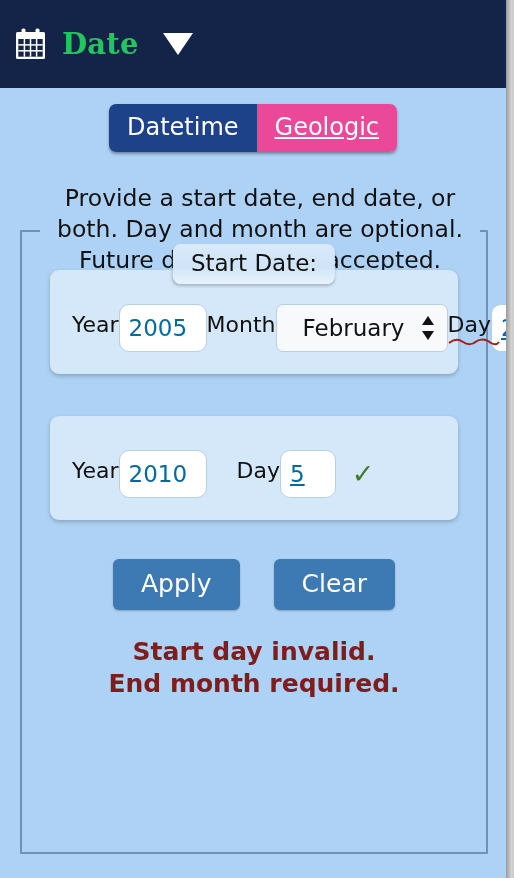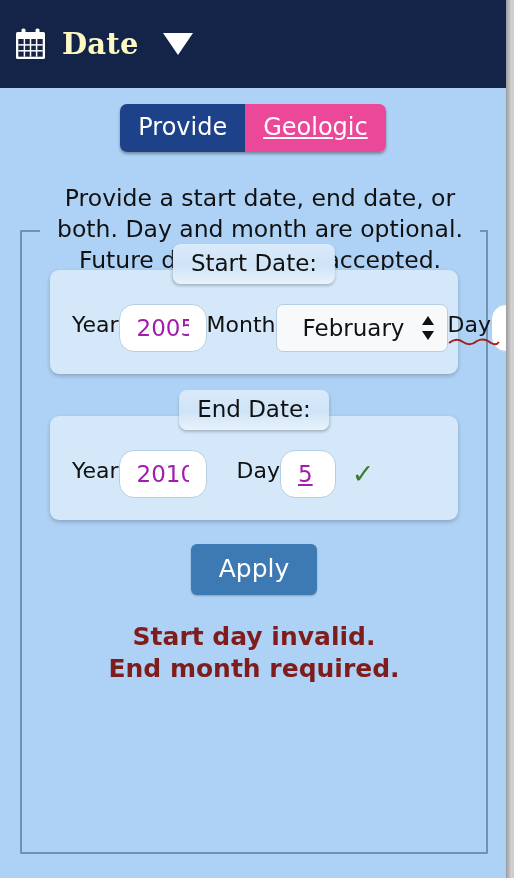--- a/index.html
+++ b/index.html
@@ -44,21 +44,21 @@
     padding-left: 14px;
     box-sizing: border-box;
   }
   #cal-icon {
     width: 34px;
     height: 34px;
     flex: 0 0 auto;
     display: block;
   }
   #header-title {
-    color: #fef9c3;
+    color: #22c55e;
     font-family: "DejaVu Serif", "Liberation Serif", serif;
     font-size: 29px;
     font-weight: bold;
     margin-left: 14px;
     letter-spacing: 0.2px;
   }
   #header-caret {
     margin-left: 24px;
     width: 0;
     height: 0;
@@ -179,27 +179,27 @@
     left: 0;
     right: 0;
     bottom: -9px;
     height: 8px;
     display: block;
   }
 
   input.txt {
     font-family: "DejaVu Sans", "Liberation Sans", sans-serif;
     font-size: 23px;
-    color: #a21caf;
+    color: #0369a1;
     background: #ffffff;
     border: 1px solid #b7cfe3;
-    border-radius: 15px;
+    border-radius: 10px;
     box-sizing: border-box;
     height: 48px;
-    padding: 0 17px;
+    padding: 0 9px;
     outline: none;
   }
   input.year-input { width: 88px; }
   input.day-input  { width: 56px; text-decoration: underline; }
 
   select.sel {
     font-family: "DejaVu Sans", "Liberation Sans", sans-serif;
     font-size: 23px;
     color: #111111;
     background-color: #f7f9fb;
@@ -238,21 +238,21 @@
     text-align: center;
   }
   .status-bad  { color: #932018; font-weight: bold; }
   .status-good { color: #3f7a2e; }
 
   
   #buttons-row {
     display: flex;
     justify-content: center;
     gap: 34px;
-    margin-top: 24px;
+    margin-top: 39px;
   }
   .act-btn {
     font-family: "DejaVu Sans", "Liberation Sans", sans-serif;
     font-size: 25px;
     color: #ffffff;
     background: #3d79b2;
     border: none;
     border-radius: 6px;
     padding: 10px 28px 12px 28px;
     cursor: pointer;
@@ -291,21 +291,21 @@
       </g>
     </svg>
     <div id="header-title">Date</div>
     <div id="header-caret"></div>
   </div>
 
   <div id="content">
 
     <div id="tabs-wrap">
       <div id="tabs">
-        <div class="tab active">Provide</div>
+        <div class="tab active">Datetime</div>
         <div class="tab inactive">Geologic</div>
       </div>
     </div>
 
     <div id="outer-fieldset">
       <div id="outer-legend">Provide a start date, end date, or both. Day and month are optional. Future dates are not accepted.</div>
 
       <div class="date-panel" style="margin-top:38px;">
         <div class="panel-legend">Start Date:</div>
         <div class="fields-row">
@@ -340,21 +340,20 @@
               </svg>
             </div>
             <input class="txt day-input" type="text" value="29" style="">
           </div>
 
           <div class="status-mark status-bad">✖</div>
         </div>
       </div>
 
       <div class="date-panel" style="margin-top:42px;">
-        <div class="panel-legend">End Date:</div>
         <div class="fields-row">
 
           <div class="field">
             <div class="field-label">Year</div>
             <input class="txt year-input" type="text" value="2010" style="">
           </div>
 
           <div class="gap-sm"></div>
 
 
@@ -364,20 +363,21 @@
             <div class="field-label">Day</div>
             <input class="txt day-input" type="text" value="5" style="">
           </div>
 
           <div class="status-mark status-good">✓</div>
         </div>
       </div>
 
       <div id="buttons-row">
         <button class="act-btn">Apply</button>
+        <button class="act-btn">Clear</button>
       </div>
 
       <div id="error-block">
         <div>Start day invalid.</div>
         <div>End month required.</div>
       </div>
 
     </div>
   </div>
 </div>

